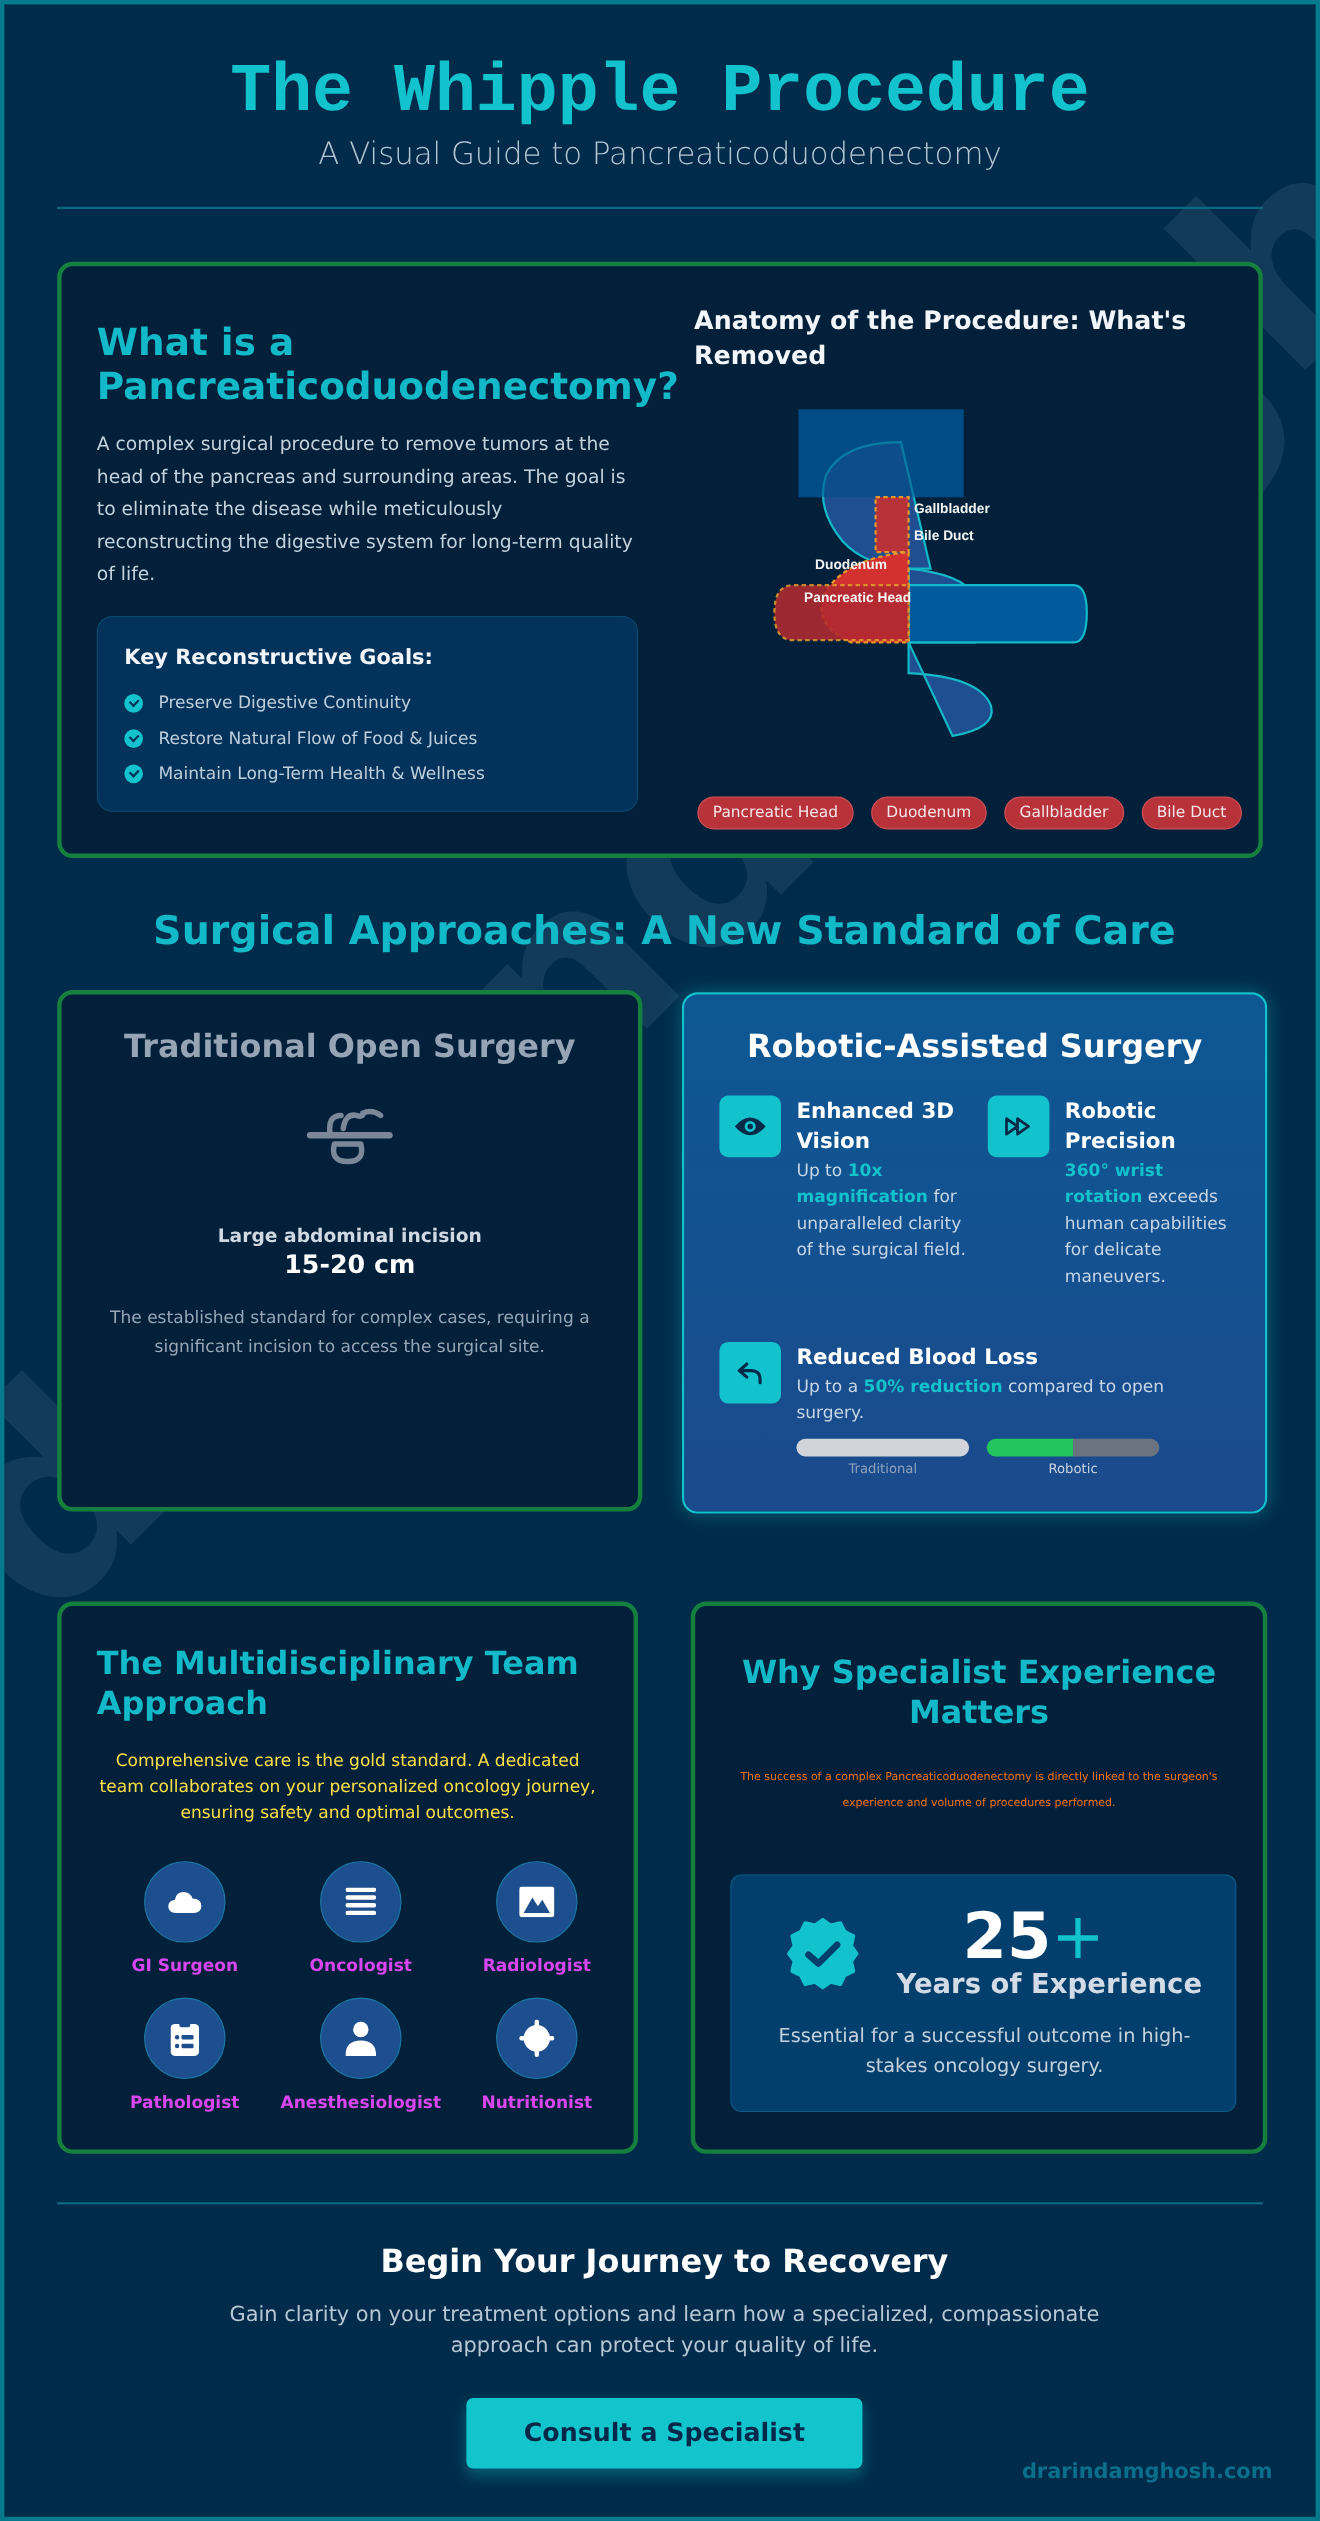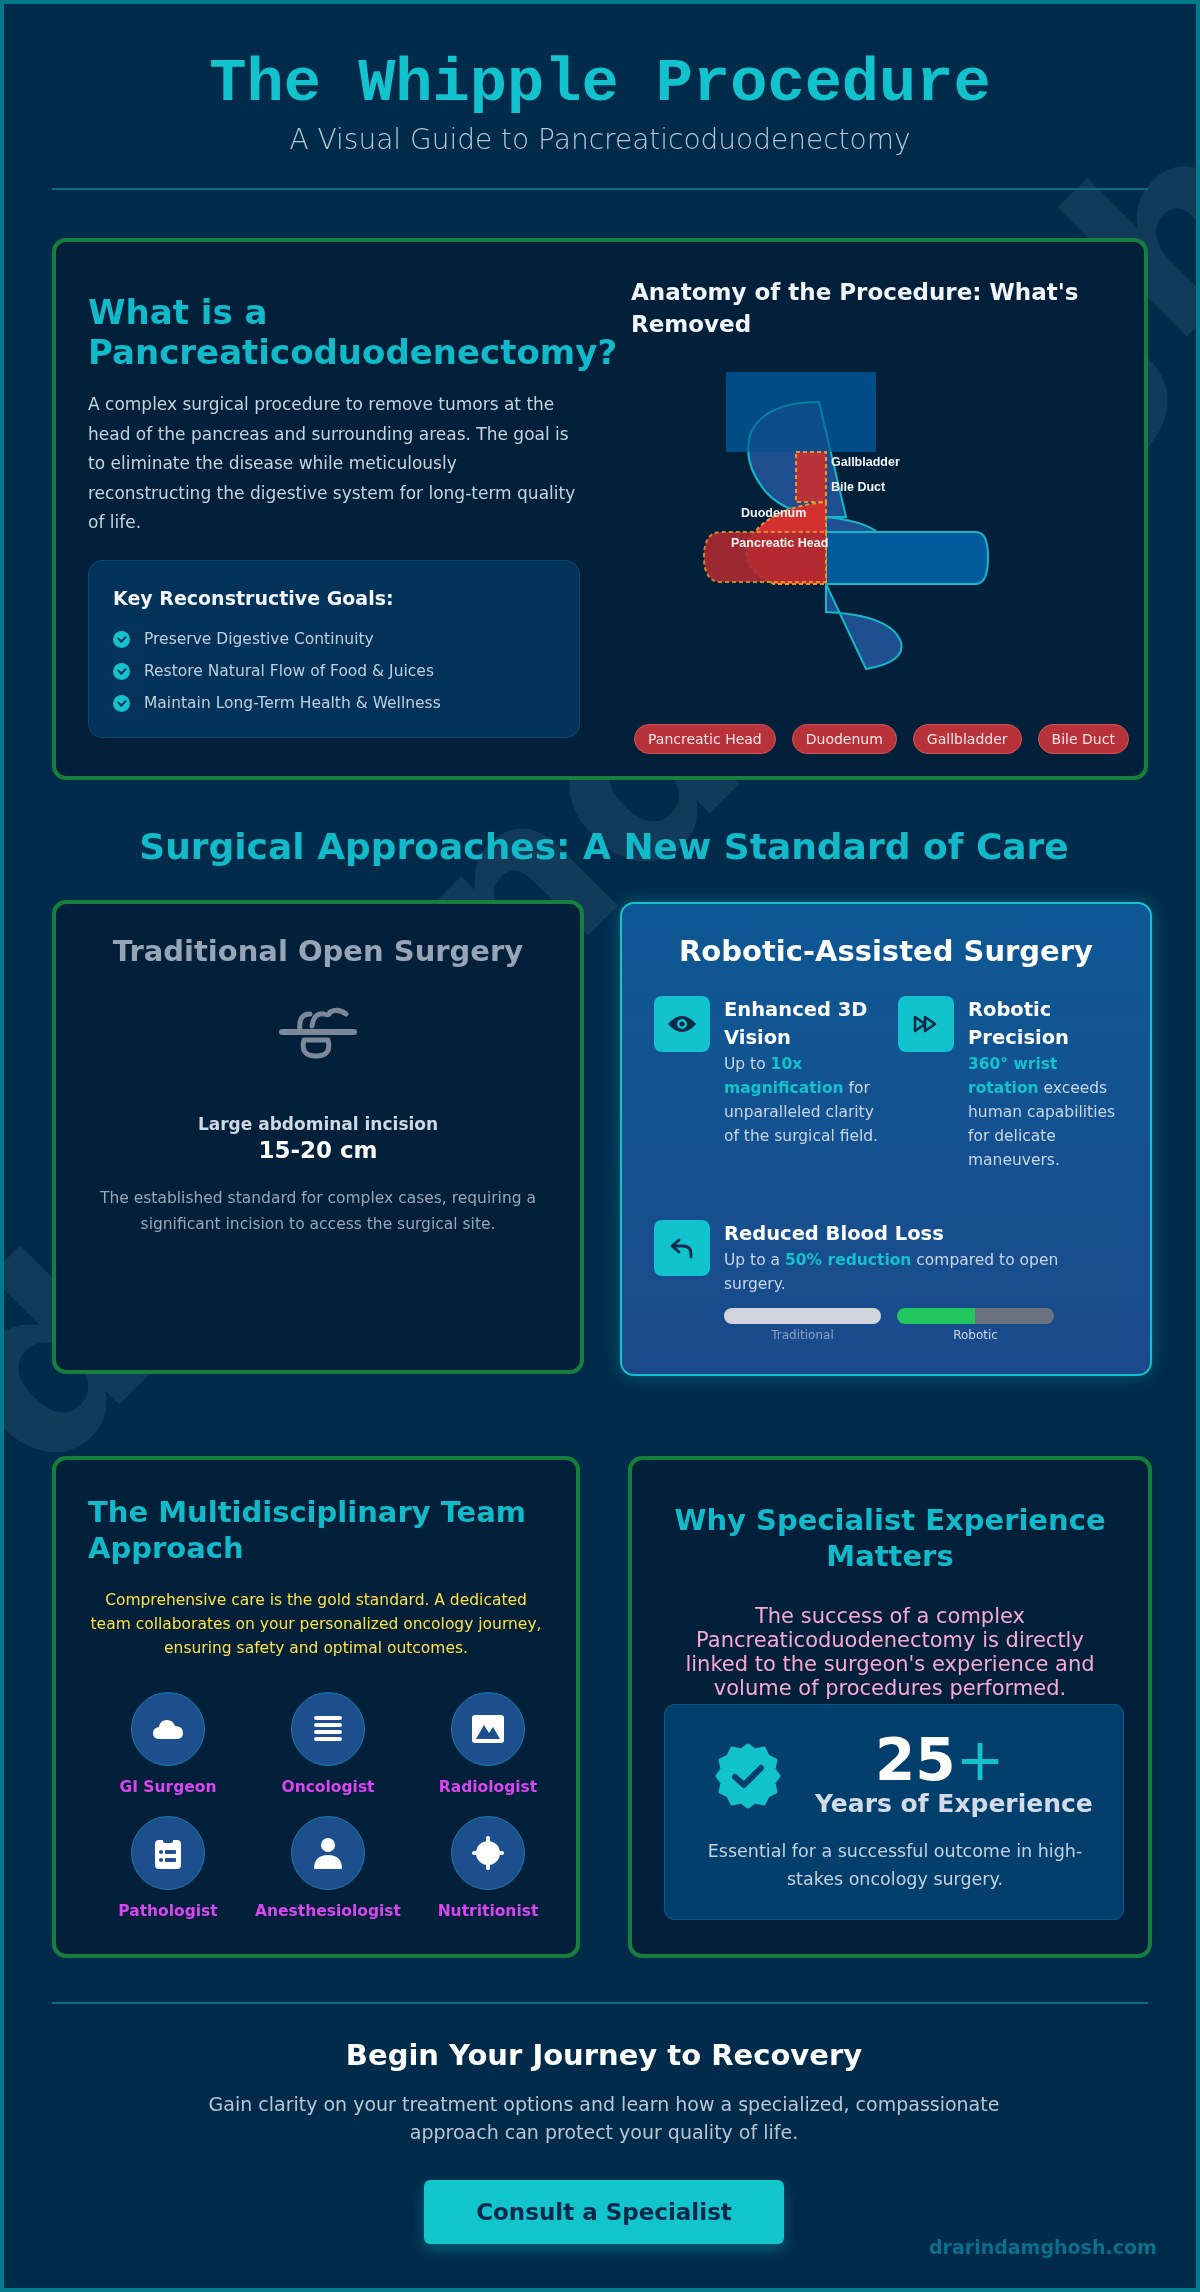--- a/index.html
+++ b/index.html
@@ -69,21 +69,21 @@
   .card-team { left: 48px; top: 1452px; width: 528px; height: 502px; }
   .team-h { position: absolute; left: 32px; top: 34px; width: 480px; font-size: 29px; font-weight: bold; color: #12b9c8; line-height: 36px; }
   .team-p { position: absolute; left: 28px; top: 128px; width: 464px; text-align: center; font-size: 15.5px; line-height: 24px; color: #fde047; }
   .team-grid { position: absolute; left: 32px; top: 232px; width: 480px; display: grid; grid-template-columns: repeat(3, 160px); row-gap: 20px; }
   .member { text-align: center; }
   .member-circle { width: 74px; height: 74px; border-radius: 50%; background: #1d4f8e; border: 1px solid #1a7aa8; margin: 0 auto; display: flex; align-items: center; justify-content: center; }
   .member-name { font-size: 15.5px; font-weight: bold; color: #d946ef; margin-top: 12px; }
 
   .card-exp { left: 624px; top: 1452px; width: 524px; height: 502px; text-align: center; }
   .exp-h { margin-top: 42px; font-size: 29px; font-weight: bold; color: #12b9c8; line-height: 36px; padding: 0 30px; }
-  .exp-p { margin: 30px auto 0; width: 454px; font-size: 21px; line-height: 24px; color: #f9a8d4; text-align: center; }
+  .exp-p { margin: 30px auto 0; width: 454px; font-size: 10px; line-height: 24px; color: #f97316; text-align: center; }
   .exp-box { position: absolute; left: 32px; top: 244px; width: 460px; height: 216px; background: #033f6c; border: 1px solid #0b5a88; border-radius: 10px; }
   .exp-num { position: absolute; left: 210px; top: 20px; font-size: 58px; font-weight: bold; color: #fff; line-height: 70px; }
   .exp-plus { color: #12c2cc; font-weight: normal; }
   .exp-lbl { position: absolute; left: 150px; top: 84px; font-size: 25px; font-weight: bold; color: #d2dbe6; }
   .exp-badge { position: absolute; left: 50px; top: 38px; }
   .exp-desc { position: absolute; left: 30px; top: 132px; width: 400px; font-size: 17.5px; line-height: 28px; color: #c6d2de; }
 
   .cta-h { position: absolute; top: 2034px; width: 1200px; text-align: center; font-size: 29px; font-weight: bold; color: #fff; }
   .cta-p { position: absolute; top: 2086px; left: 170px; width: 860px; text-align: center; font-size: 19px; line-height: 28px; color: #b9c6d6; }
   .cta-btn {

